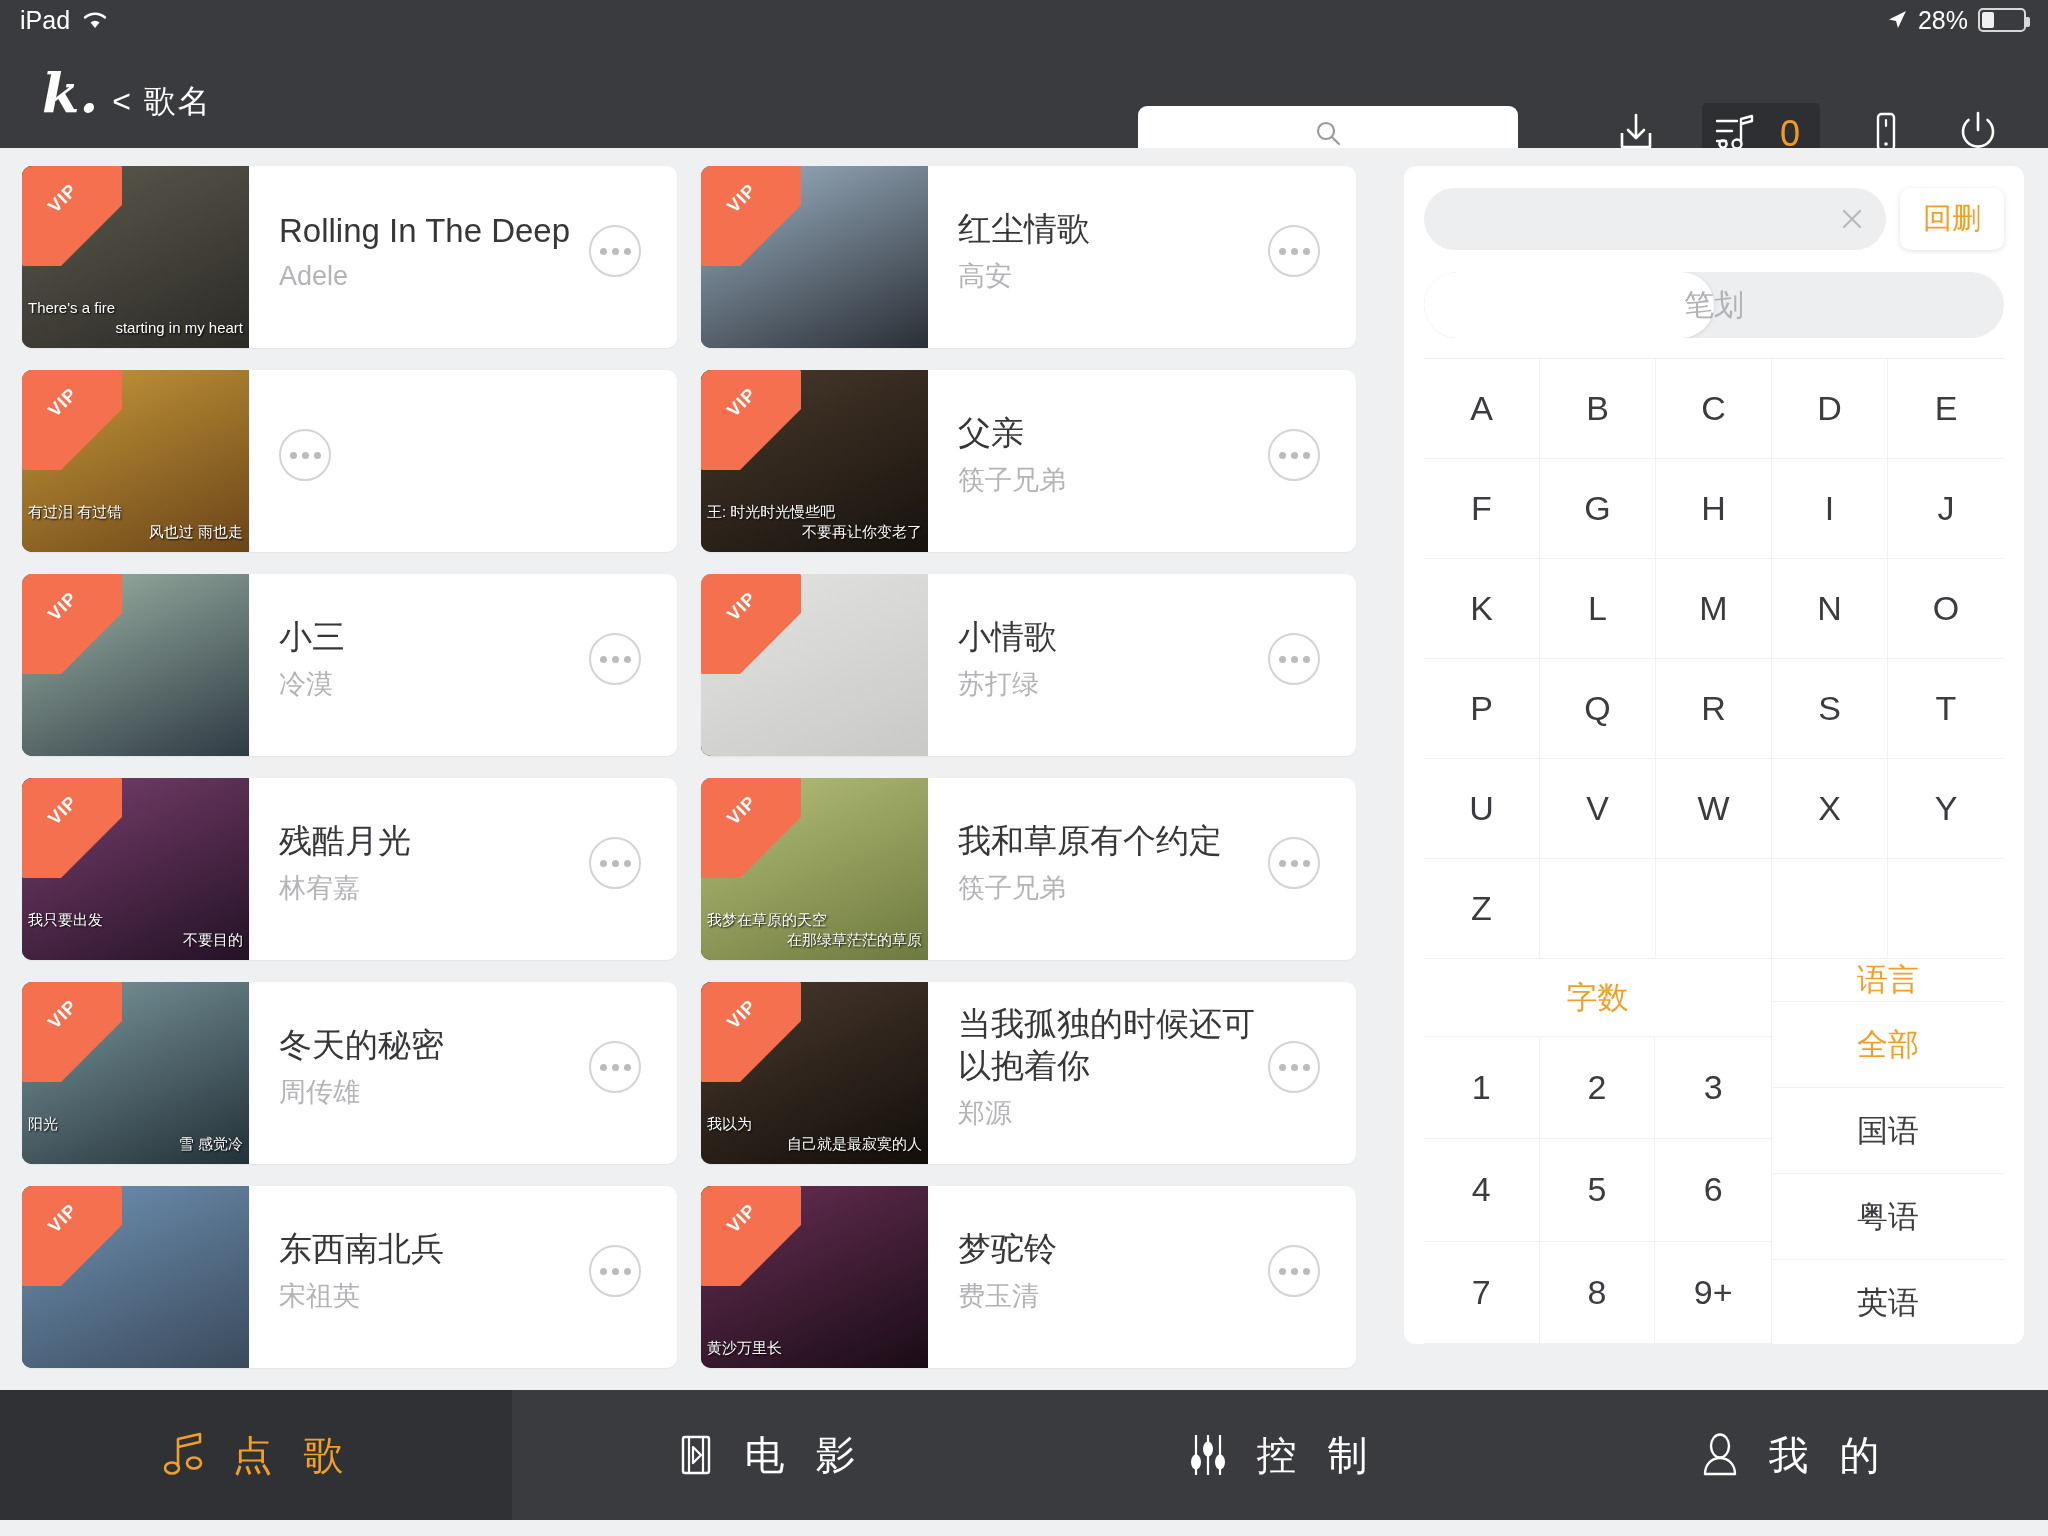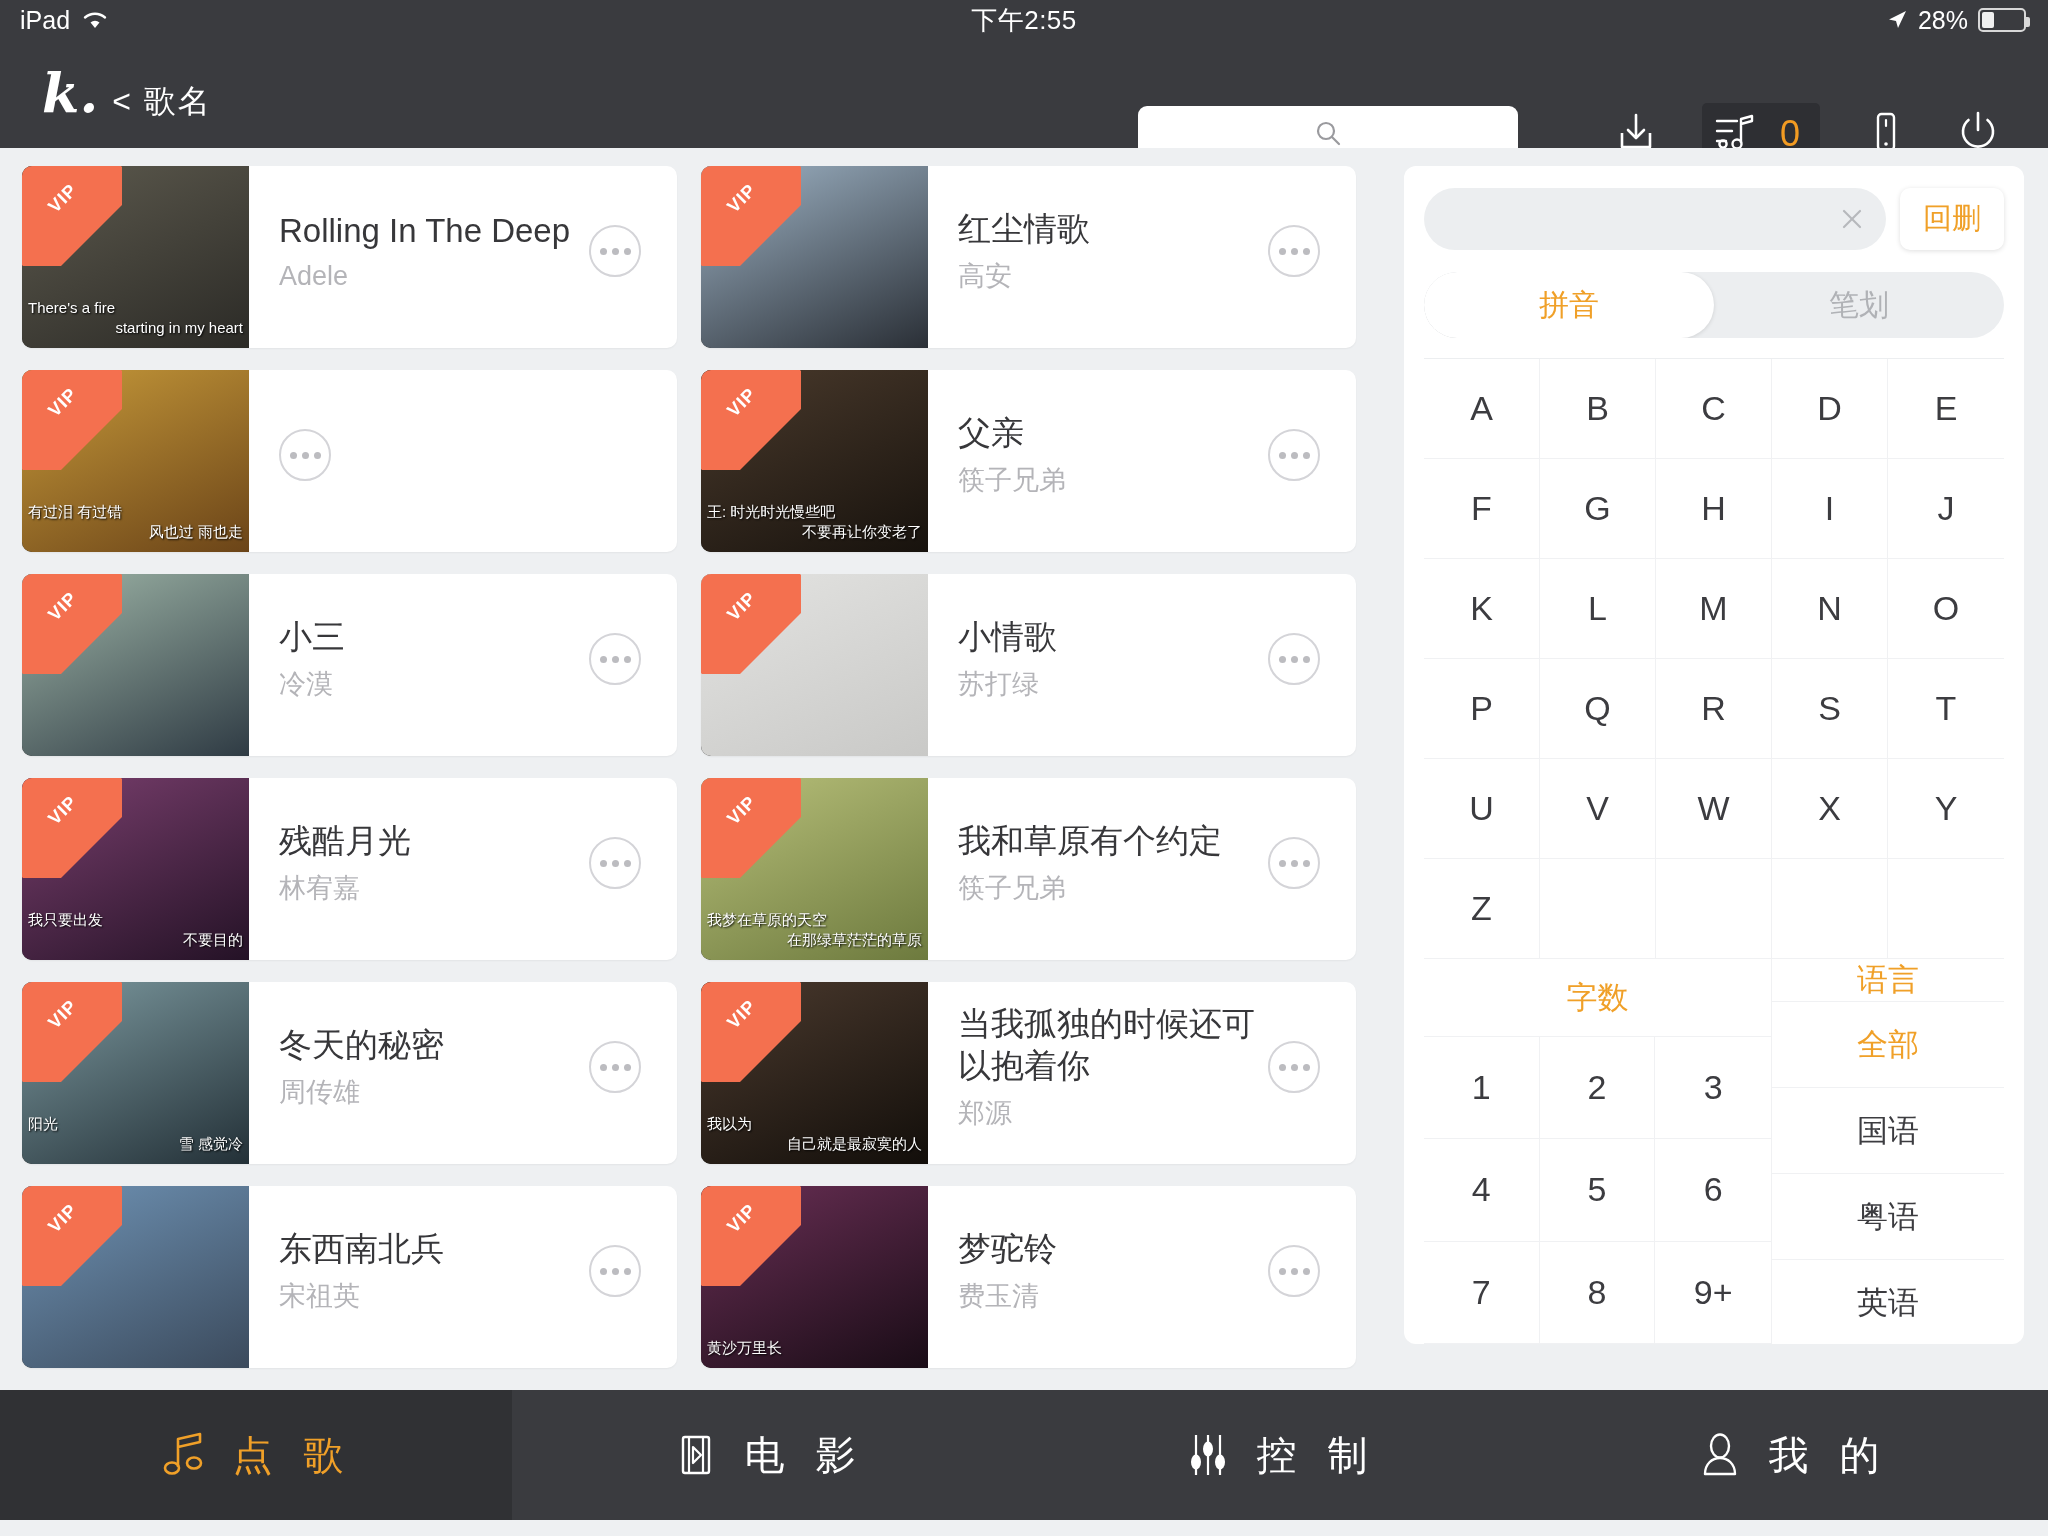--- a/index.html
+++ b/index.html
@@ -220,21 +220,20 @@
 <div class="statusbar">
   <div class="sb-left">
     <span>iPad</span>
     <span class="wifi-icon">
       <svg width="26" height="20" viewBox="0 0 26 20">
           <path d="M13 18 L8.5 12.5 A7 7 0 0 1 17.5 12.5 Z" fill="#fff"></path>
           <path d="M3 7.5 A15 15 0 0 1 23 7.5" stroke="#fff" stroke-width="2.4" fill="none" stroke-linecap="round"></path>
         </svg>
     </span>
   </div>
-  <div class="sb-center">下午2:55</div>
   <div class="sb-right">
     <span class="loc-icon">
       <svg width="22" height="22" viewBox="0 0 22 22">
           <path d="M20 2 L3 10.5 L10 12 L12 19 Z" fill="#fff"></path>
         </svg>
     </span>
     <span>28%</span>
     <span class="batt">
         <span class="batt-fill" style="width: 28%;"></span>
       </span>
@@ -587,21 +586,20 @@
               <line x1="6" y1="6" x2="22" y2="22" stroke="#b6b8bc" stroke-width="2.2" stroke-linecap="round"></line>
               <line x1="22" y1="6" x2="6" y2="22" stroke="#b6b8bc" stroke-width="2.2" stroke-linecap="round"></line>
             </svg>
         </span>
       </div>
       <div class="kb-del">回删</div>
     </div>
 
     <div class="kb-seg">
       <div class="seg-thumb"></div>
-      <div class="seg-item active">拼音</div>
       <div class="seg-item">笔划</div>
     </div>
 
     <div class="alpha-grid" id="alpha-grid">
         <div class="alpha-key">A</div>
         <div class="alpha-key">B</div>
         <div class="alpha-key">C</div>
         <div class="alpha-key">D</div>
         <div class="alpha-key">E</div>
         <div class="alpha-key">F</div>

